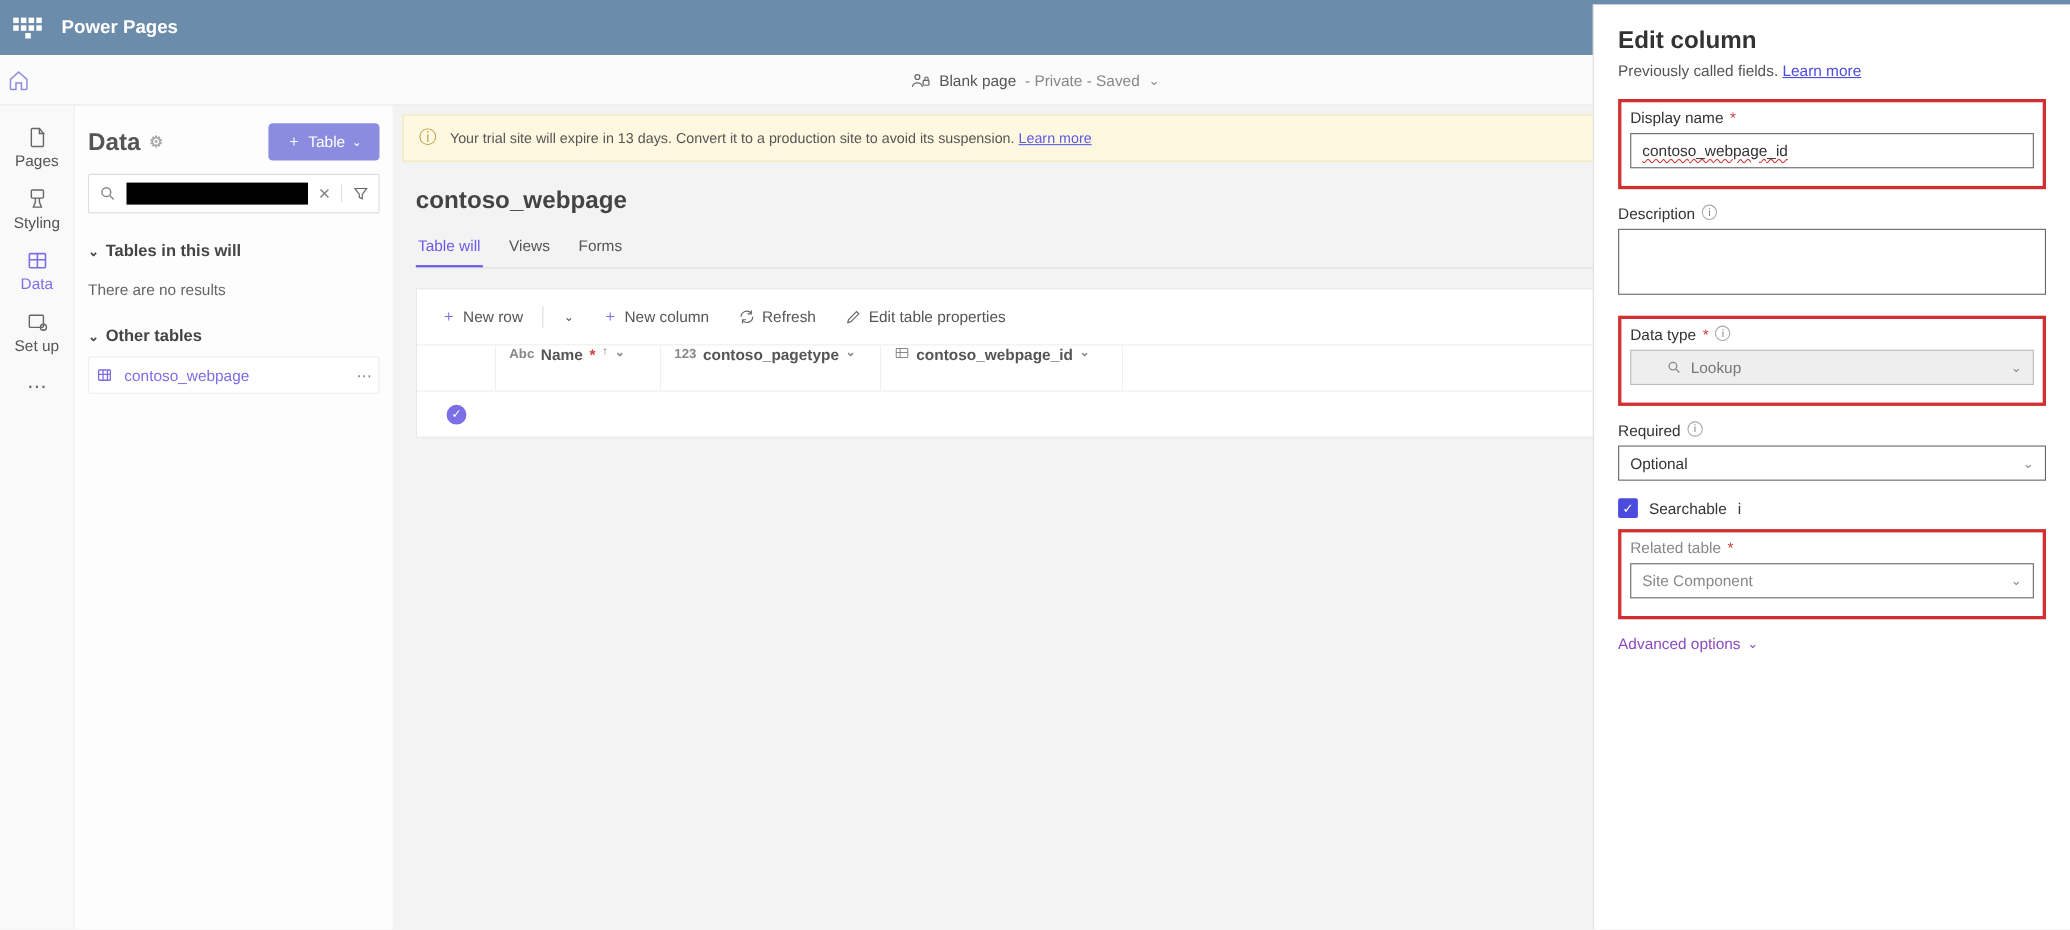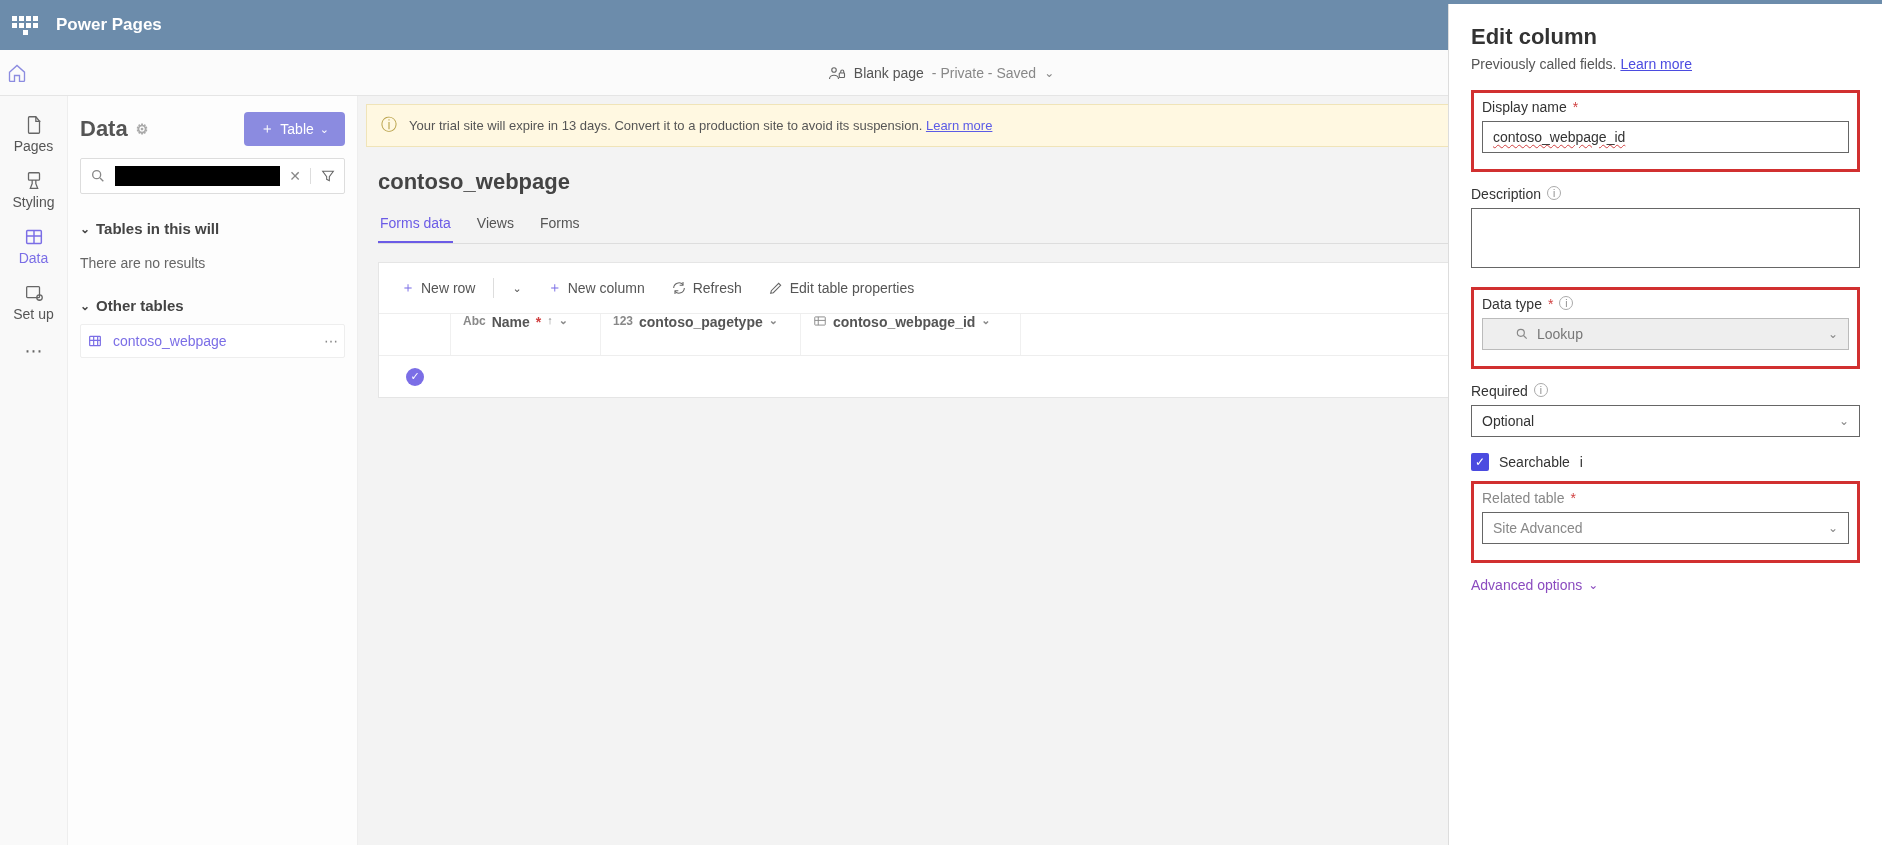--- a/index.html
+++ b/index.html
@@ -223,21 +223,21 @@
     <span class="ti">ⓘ</span>
     <span>
       <span>Your trial site will expire in 13 days. Convert it to a production site to avoid its suspension.</span>
       <a href="#">Learn more</a>
     </span>
   </div>
 
   <div class="table-head">
     <div class="table-title">contoso_webpage</div>
     <div class="tabs">
-      <div class="tab active">Forms data</div>
+      <div class="tab active">Table will</div>
       <div class="tab">Views</div>
       <div class="tab">Forms</div>
     </div>
   </div>
 
   <div class="grid-wrap">
     <div class="toolbar">
       <div class="tb-btn">
         <span style="color:#7b6ee6">＋</span>
         <span>New row</span>
@@ -363,21 +363,21 @@
     <span class="info">i</span>
   </div>
 
   <div class="red-box" style="margin-top:10px">
     <div class="form-group" style="margin-bottom:6px">
       <div class="fg-label" style="color:#888">
         <span>Related table</span>
         <span class="req">*</span>
       </div>
       <div class="fg-select" style="color:#888">
-        <span>Site Advanced</span>
+        <span>Site Component</span>
         <span class="sel-chev">⌄</span>
       </div>
     </div>
   </div>
 
   <div class="adv">
     <span>Advanced options</span>
     <span style="font-size:12px">⌄</span>
   </div>
 </div>

